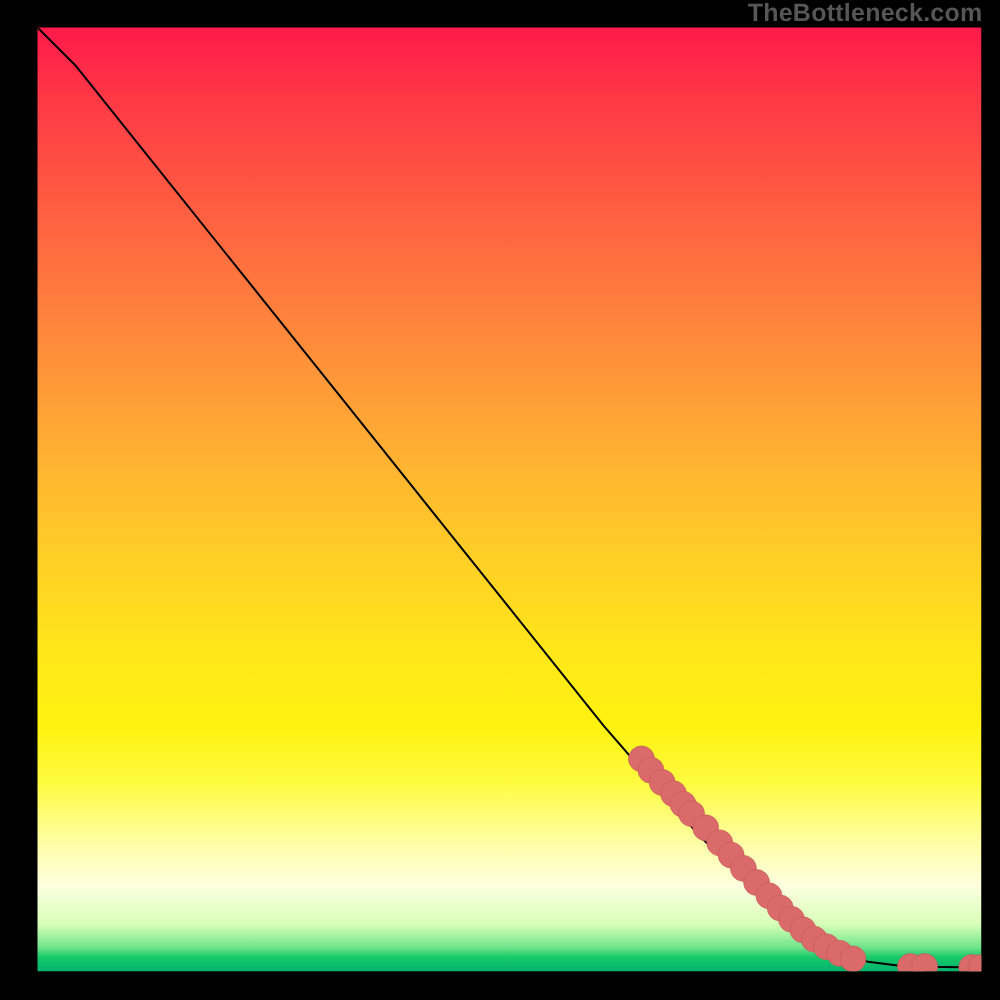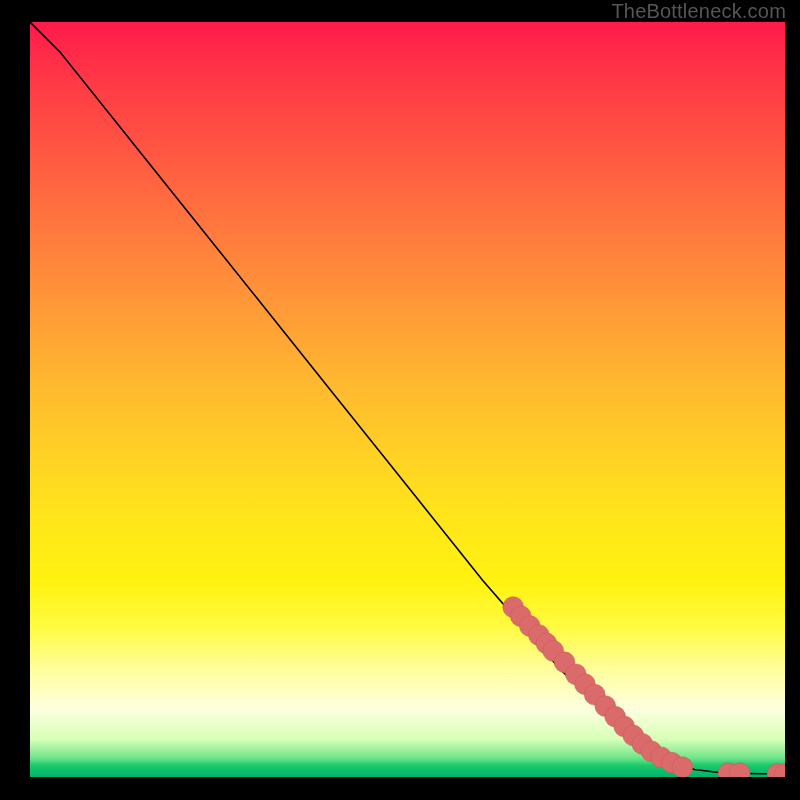--- a/index.html
+++ b/index.html
@@ -39,21 +39,21 @@
       #18c96a 98.5%,
       #00b36e 100%
     );
   }
   .watermark {
     position: absolute;
     top: 0px;
     right: 14px;
     font-family: Arial, Helvetica, sans-serif;
     font-size: 20px;
-    font-weight: 400;
+    font-weight: 700;
     color: #565656;
     letter-spacing: 0.2px;
   }
   svg.overlay {
     position: absolute;
     inset: 0;
     width: 100%;
     height: 100%;
   }
 </style>

